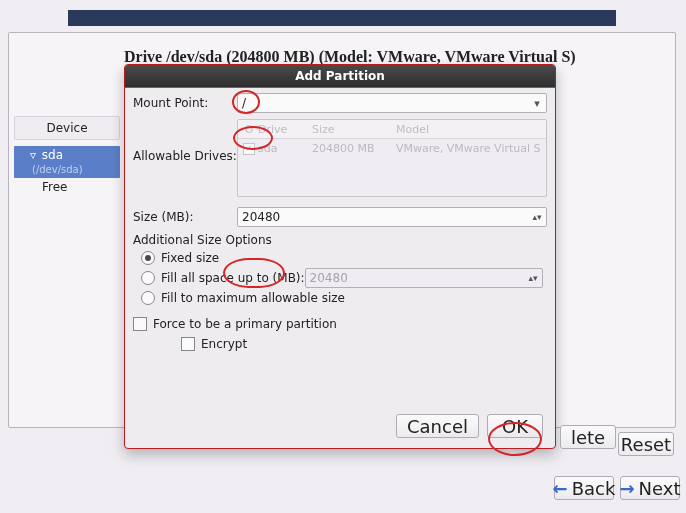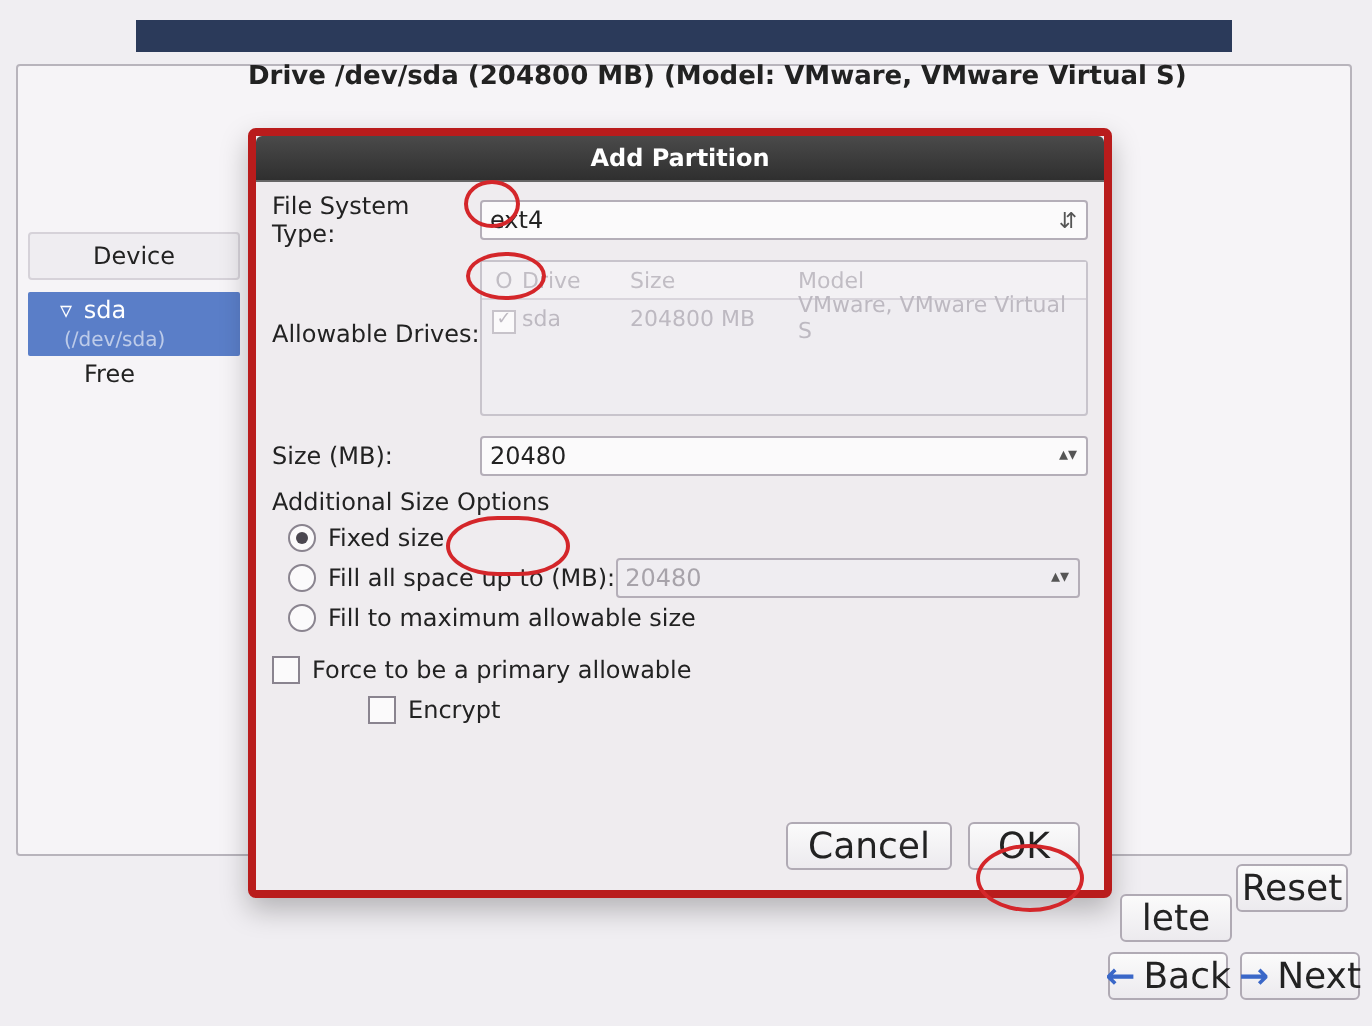--- a/index.html
+++ b/index.html
@@ -24,23 +24,24 @@
     position: absolute;
     left: 8px; top: 32px;
     width: 668px; height: 396px;
     background: #f6f4f7;
     border: 1px solid #b8b4bc;
     border-radius: 2px;
     box-sizing: border-box;
   }
   .drive-info {
     position: absolute;
-    left: 124px; top: 31px;
+    left: 124px; top: 48px;
     font-weight: bold;
-    font-size: 13px;
+    font-size: 16px;
+    font-family: Liberation Serif, serif;
   }
   .device-col {
     position: absolute;
     left: 14px; top: 116px;
     width: 106px;
   }
   .device-header {
     text-align: center;
     font-weight: normal;
     padding: 4px 16px;
@@ -65,21 +66,21 @@
     width: 10px;
     text-align: center;
   }
 
   
   .dlg {
     position: absolute;
     left: 124px; top: 64px;
     width: 432px; height: 385px;
     background: #efecef;
-    border: 4px solid #b91c1c;
+    border: 1px solid #b91c1c;
     border-radius: 4px;
     box-shadow: 0 6px 14px rgba(0,0,0,0.25);
     box-sizing: border-box;
   }
   .dlg-title {
     position: absolute;
     left: 0; top: 0; right: 0;
     height: 22px;
     line-height: 22px;
     text-align: center;
@@ -224,21 +225,21 @@
     border-radius: 3px;
     font-size: 18px;
     display:flex; align-items:center; justify-content:center;
     cursor: pointer;
     box-sizing: border-box;
   }
 
   
   .bg-btn-delete {
     position:absolute;
-    left: 560px; top: 447px;
+    left: 560px; top: 425px;
     width: 52px;
     z-index: 0;
   }
   .bg-btn-reset {
     position:absolute;
     left: 618px; top: 432px;
     width: 56px;
   }
   .bg-btn-back {
     position:absolute;
@@ -286,28 +287,28 @@
   <div class="tree-row tree-indent2">
     <span>Free</span>
   </div>
 </div>
 
 <div class="dlg">
   <div class="dlg-title">Add Partition</div>
 
   <div class="dlg-body">
 
-
     <div class="field-row">
-      <div class="field-label">File System Type:</div>
+      <div class="field-label">Mount Point:</div>
       <div class="combo">
-        <span>ext4</span>
-        <span class="arrow">⇵</span>
-      </div>
-    </div>
+        <span>/</span>
+        <span class="arrow">▾</span>
+      </div>
+    </div>
+
 
     <div class="field-row" style="align-items:flex-start; margin-top:4px;">
       <div class="field-label" style="padding-top:30px;">Allowable Drives:</div>
       <div class="drive-table">
         <div class="hdr">
           <div class="c-chk">O</div>
           <div class="c-drv">Drive</div>
           <div class="c-sz">Size</div>
           <div class="c-mdl">Model</div>
         </div>
@@ -344,21 +345,21 @@
       </div>
     </div>
 
     <div class="radio-row">
       <span class="radio"></span>
       <span>Fill to maximum allowable size</span>
     </div>
 
     <div class="check-row" style="margin-left:0; margin-top:8px;">
       <span class="check"></span>
-      <span>Force to be a primary allowable</span>
+      <span>Force to be a primary partition</span>
     </div>
 
     <div class="check-row" style="margin-left:0;padding-left:48px;">
       <span class="check"></span>
       <span>Encrypt</span>
     </div>
 
     <div class="dlg-buttons">
       <div class="btn">
         <span>Cancel</span>

